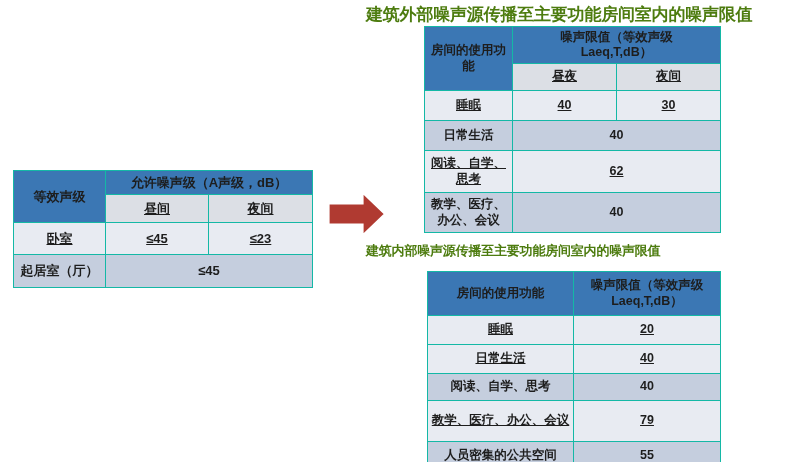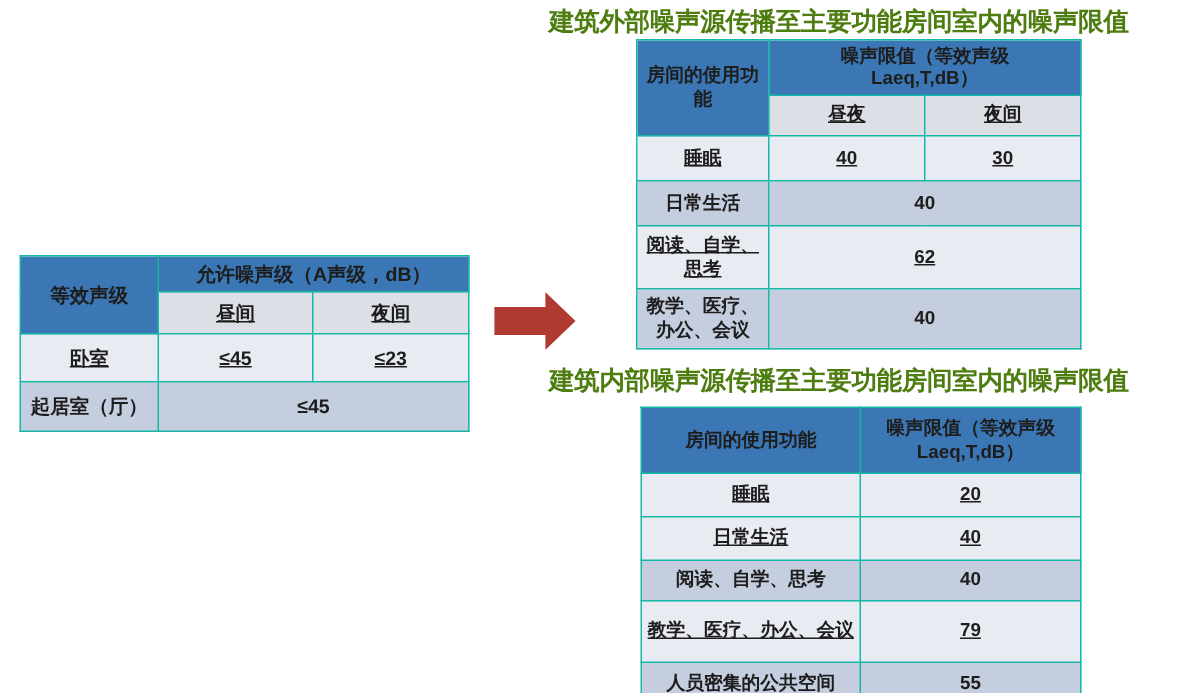--- a/index.html
+++ b/index.html
@@ -56,21 +56,21 @@
   #left-table{ left:13px; top:170px; width:299px; }
   #left-table td{ font-size:13px; }
   #left-table td.hd{ font-size:13px; }
 
   
   #top-title{ left:366px; top:3px; font-size:17px; }
   #top-table{ left:424px; top:26px; width:296px; }
   #top-table td{ font-size:12.5px; }
 
   
-  #bot-title{ left:366px; top:242px; font-size:17px; }
+  #bot-title{ left:366px; top:242px; font-size:13px; }
   #bot-table{ left:427px; top:271px; width:293px; }
   #bot-table td{ font-size:12.5px; }
 
   
   #arrow-wrap{ position:absolute; left:322px; top:183px; width:70px; height:62px; }
   #arrow-wrap svg{ display:block; }
 </style>
 </head>
 <body>
 

